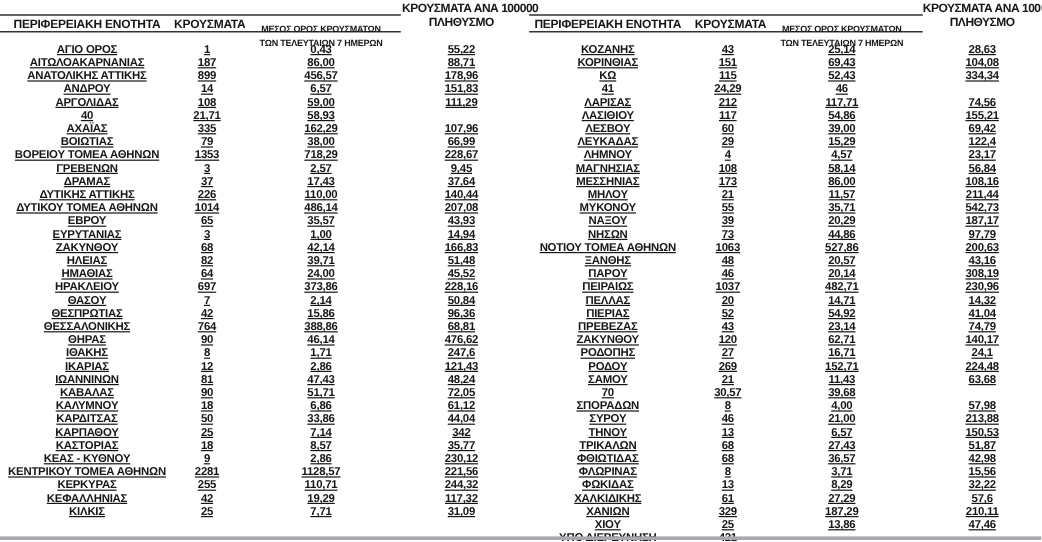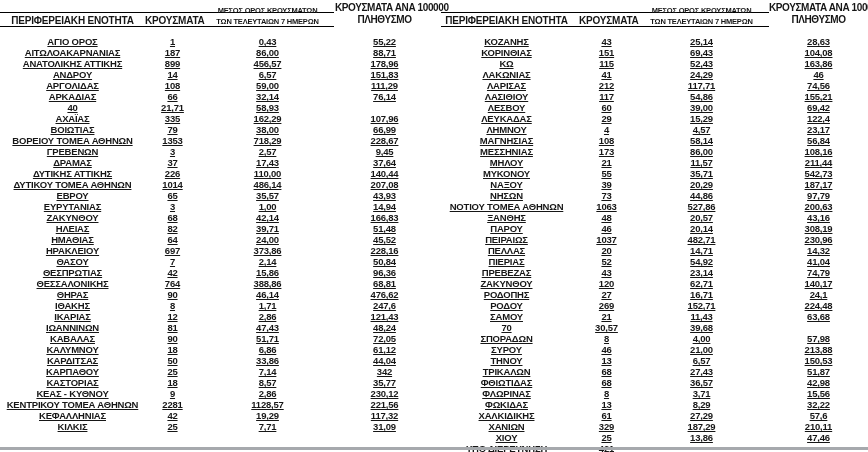--- a/index.html
+++ b/index.html
@@ -20,21 +20,21 @@
   
   .thead{position:relative;height:27px;}
   .hline{position:absolute;height:1px;background:#000;}
   .half-left  .hline{left:0;width:334px;}
   .half-right .hline{left:7px;width:328px;}
   .hline-top{top:12px;}
   .hline-bottom{top:26px;}
   .h-col{position:absolute;text-align:center;white-space:nowrap;}
   .h-region {left:0;   width:145px;top:15px;font-size:10px; line-height:11px;}
   .h-cases  {left:145px;width:55px; top:15px;font-size:10px; line-height:11px;}
-  .h-avg7   {left:200px;width:135px;top:5px; font-size:7.5px;line-height:11px;}
+  .h-avg7   {left:200px;width:135px;top:19px; font-size:7.5px;line-height:11px;}
   .h-per100k{left:335px;width:99px; top:2px; font-size:10px; line-height:12px;letter-spacing:-0.4px;}
   .h-col span{display:block;}
 
   
   .tbody{position:absolute;top:36px;left:0;width:434px;text-decoration:underline;}
   .row{display:grid;grid-template-columns:145px 55px 135px 99px;height:11px;align-items:center;}
   .cell{text-align:center;font-size:9.5px;line-height:11px;white-space:nowrap;}
 
   .bottom-bar{position:absolute;left:0;top:447px;width:868px;height:3px;background:#a6a9ad;}
 </style>
@@ -83,26 +83,20 @@
           <div class="cell">6,57</div>
           <div class="cell">151,83</div>
         </div>
         <div class="row">
           <div class="cell">ΑΡΓΟΛΙΔΑΣ</div>
           <div class="cell">108</div>
           <div class="cell">59,00</div>
           <div class="cell">111,29</div>
         </div>
         <div class="row">
-          <div class="cell">ΑΡΚΑΔΙΑΣ</div>
-          <div class="cell">66</div>
-          <div class="cell">32,14</div>
-          <div class="cell">76,14</div>
-        </div>
-        <div class="row">
           <div class="cell">40</div>
           <div class="cell">21,71</div>
           <div class="cell">58,93</div>
         </div>
         <div class="row">
           <div class="cell">ΑΧΑΪΑΣ</div>
           <div class="cell">335</div>
           <div class="cell">162,29</div>
           <div class="cell">107,96</div>
         </div>
@@ -254,20 +248,26 @@
           <div class="cell">ΚΕΑΣ - ΚΥΘΝΟΥ</div>
           <div class="cell">9</div>
           <div class="cell">2,86</div>
           <div class="cell">230,12</div>
         </div>
         <div class="row">
           <div class="cell">ΚΕΝΤΡΙΚΟΥ ΤΟΜΕΑ ΑΘΗΝΩΝ</div>
           <div class="cell">2281</div>
           <div class="cell">1128,57</div>
           <div class="cell">221,56</div>
+        </div>
+        <div class="row">
+          <div class="cell">ΚΕΡΚΥΡΑΣ</div>
+          <div class="cell">255</div>
+          <div class="cell">110,71</div>
+          <div class="cell">244,32</div>
         </div>
         <div class="row">
           <div class="cell">ΚΕΦΑΛΛΗΝΙΑΣ</div>
           <div class="cell">42</div>
           <div class="cell">19,29</div>
           <div class="cell">117,32</div>
         </div>
         <div class="row">
           <div class="cell">ΚΙΛΚΙΣ</div>
           <div class="cell">25</div>
@@ -302,24 +302,23 @@
         <div class="row">
           <div class="cell">ΚΟΡΙΝΘΙΑΣ</div>
           <div class="cell">151</div>
           <div class="cell">69,43</div>
           <div class="cell">104,08</div>
         </div>
         <div class="row">
           <div class="cell">ΚΩ</div>
           <div class="cell">115</div>
           <div class="cell">52,43</div>
-          <div class="cell">163,86</div>
-        </div>
-        <div class="row">
-          <div class="cell">ΛΑΚΩΝΙΑΣ</div>
+          <div class="cell">334,34</div>
+        </div>
+        <div class="row">
           <div class="cell">41</div>
           <div class="cell">24,29</div>
           <div class="cell">46</div>
         </div>
         <div class="row">
           <div class="cell">ΛΑΡΙΣΑΣ</div>
           <div class="cell">212</div>
           <div class="cell">117,71</div>
           <div class="cell">74,56</div>
         </div>

